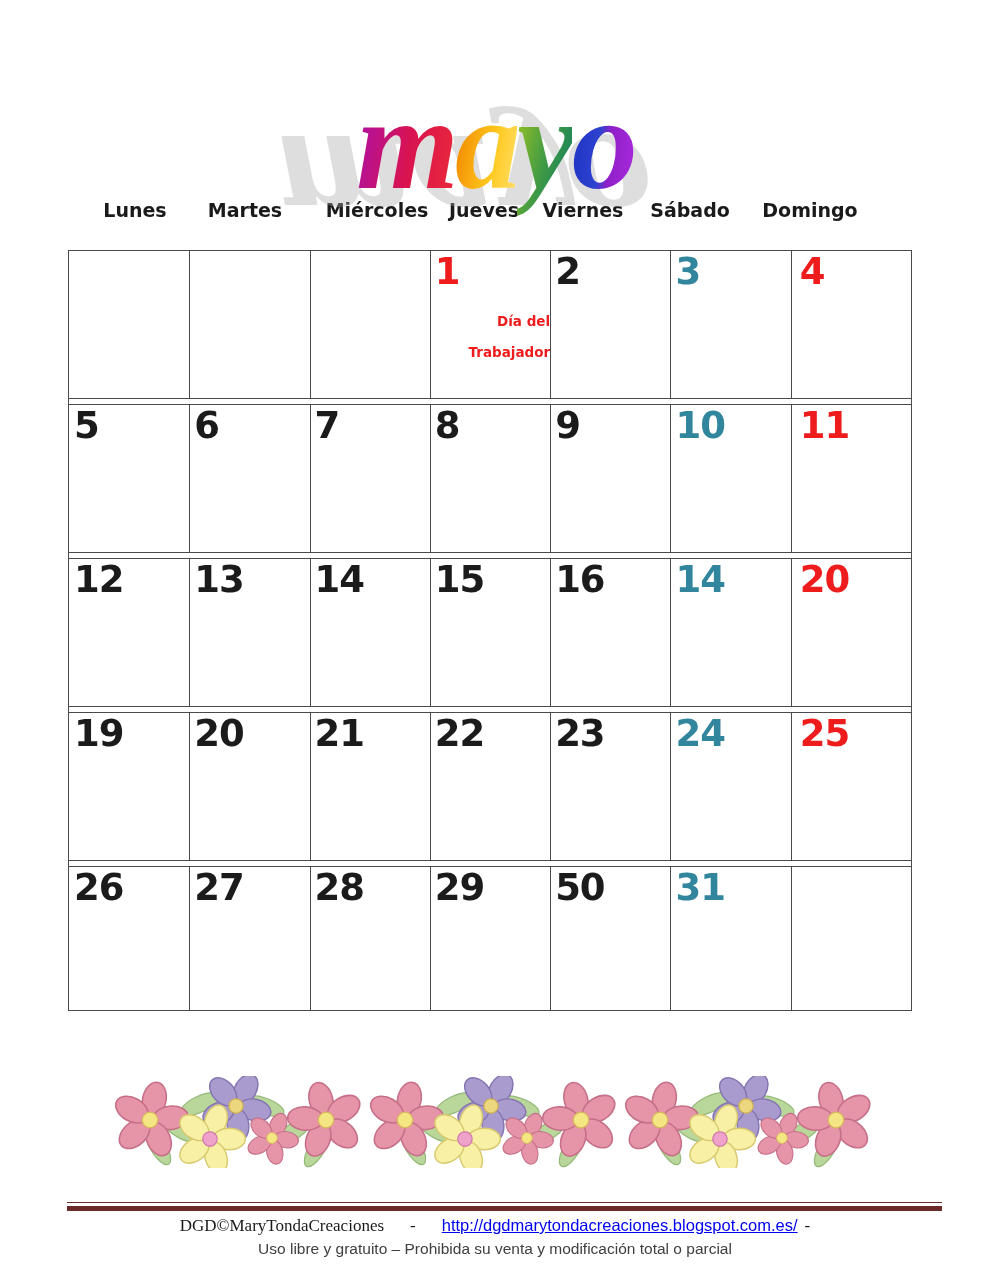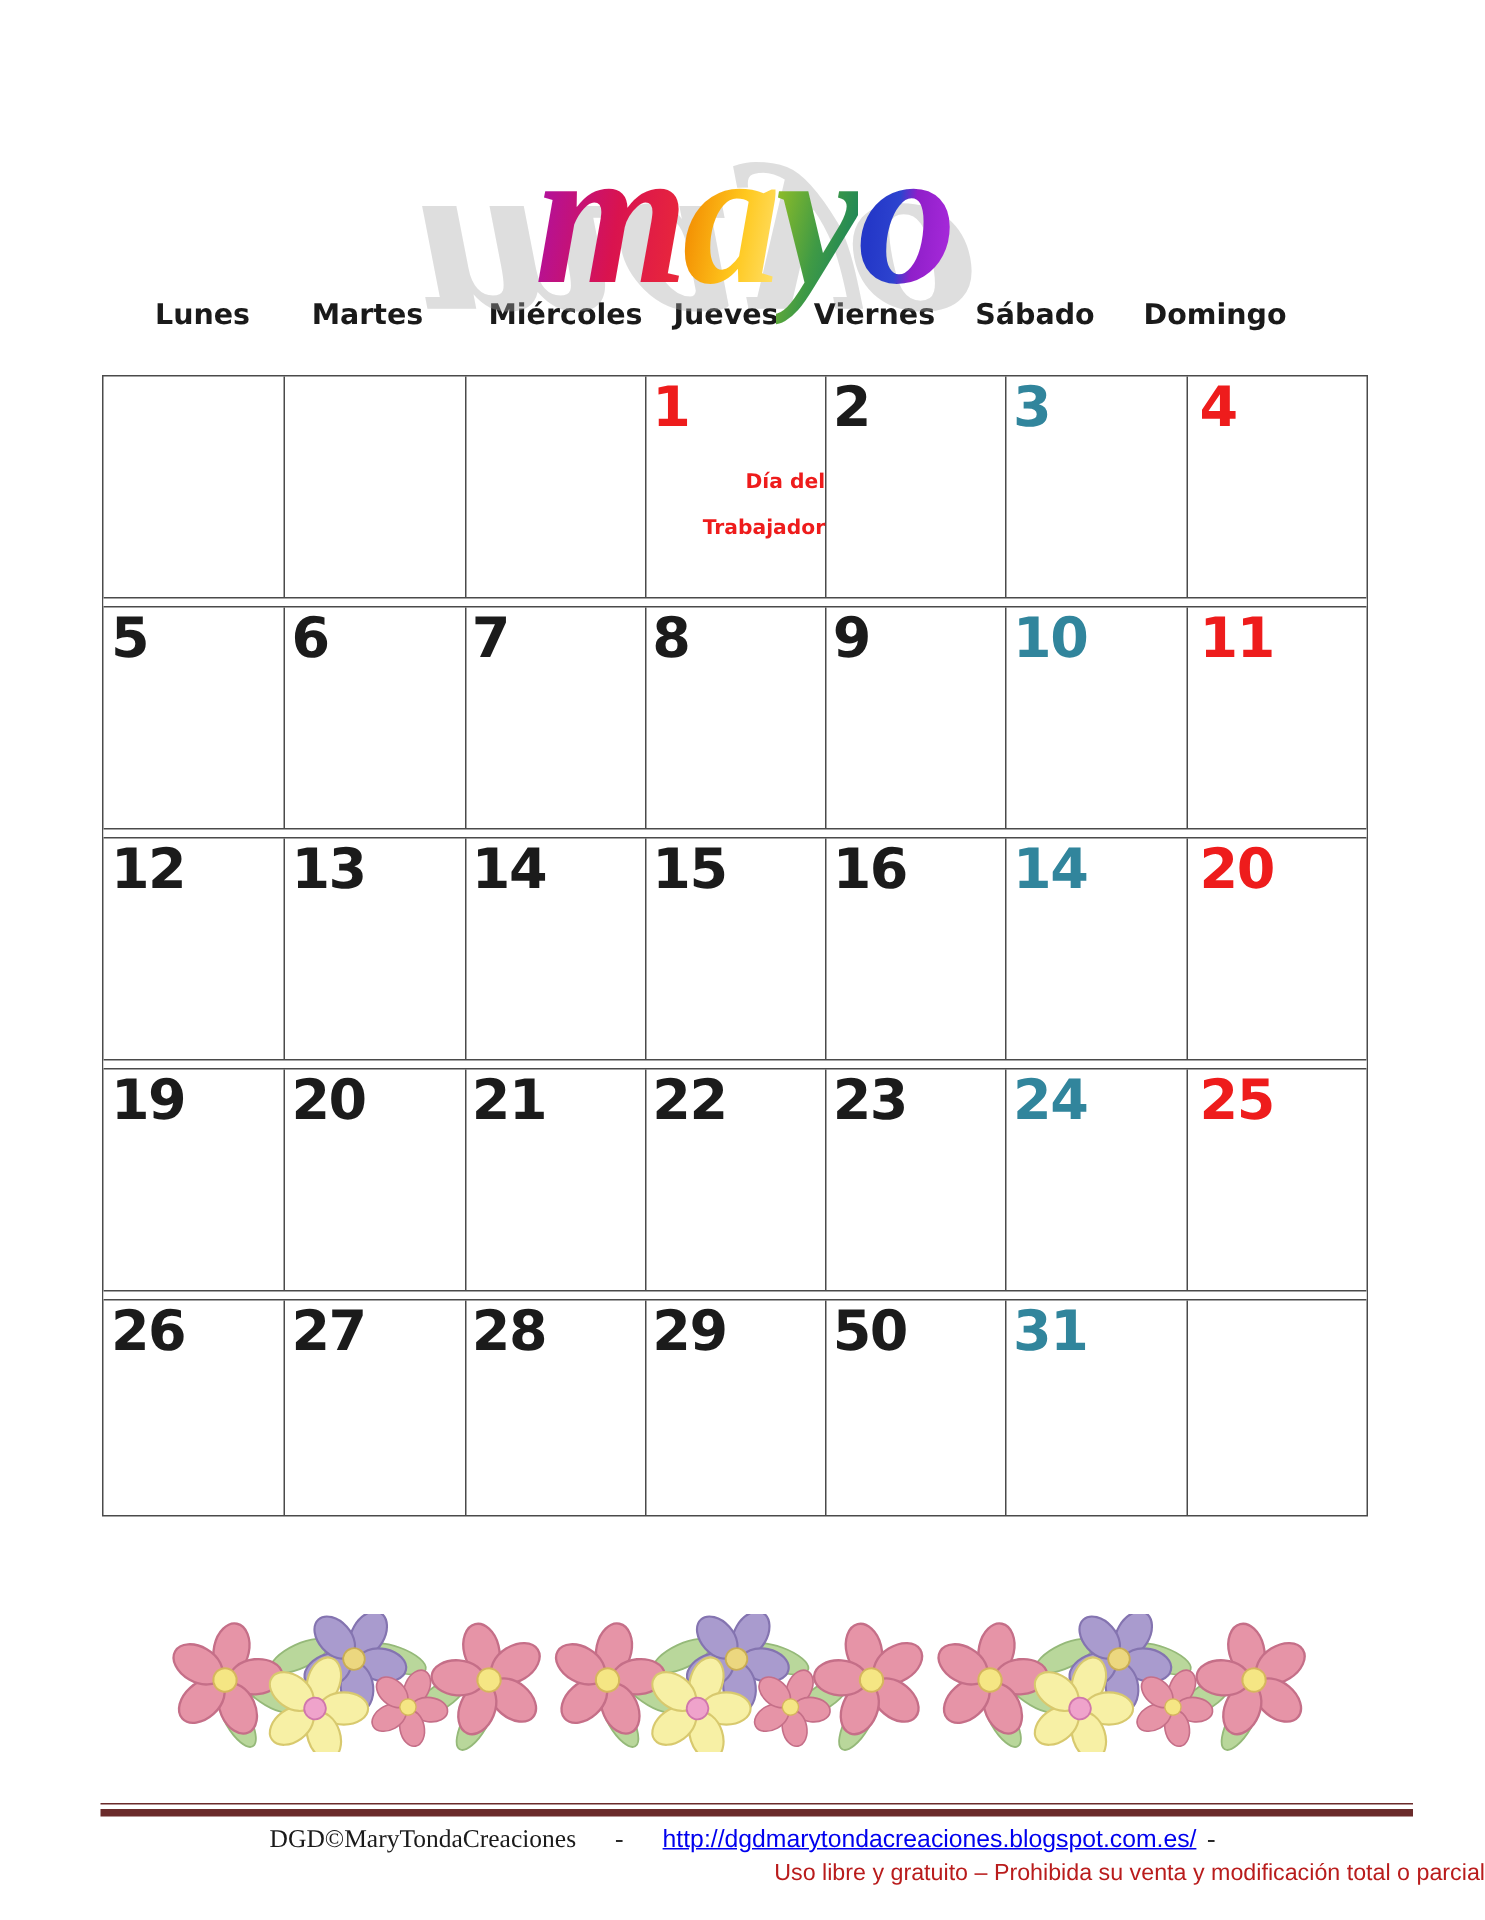--- a/index.html
+++ b/index.html
@@ -58,22 +58,22 @@
   .separator .thin{height:1px;background:#6b2b2b;}
   .separator .gap{height:3px;}
   .separator .thick{height:5px;background:#6b2b2b;}
   .footer-line1{position:absolute;top:1216px;left:0;width:100%;text-align:center;
                 font-family:"Liberation Serif","DejaVu Serif",serif;font-size:17px;color:#1a1a1a;
                 white-space:nowrap;}
   .footer-line1 .dash1{margin:0 26px;}
   .footer-line1 .link{color:#0000ee;text-decoration:underline;
                       font-family:"Liberation Sans",sans-serif;font-size:16.5px;cursor:pointer;}
   .footer-line1 .dash2{margin-left:7px;}
-  .footer-line2{position:absolute;top:1240px;left:0;width:100%;text-align:right;
-                font-family:"Liberation Sans",sans-serif;font-size:15.5px;color:#b91c1c;}
+  .footer-line2{position:absolute;top:1240px;left:0;width:100%;text-align:center;
+                font-family:"Liberation Sans",sans-serif;font-size:15.5px;color:#404040;}
 </style>
 </head>
 <body>
 
 <div class="page">
 
   <div class="title-area">
     <div class="title-reflection" aria-hidden="true">
       <span class="flip"><span>m</span><span>a</span><span>y</span><span>o</span></span>
     </div>

